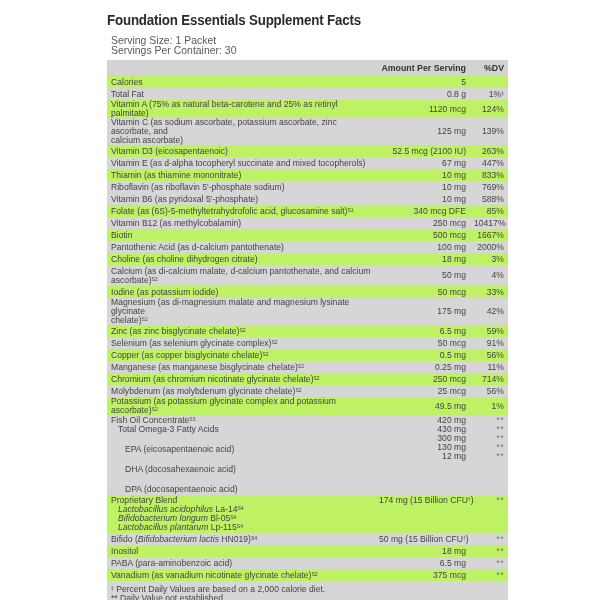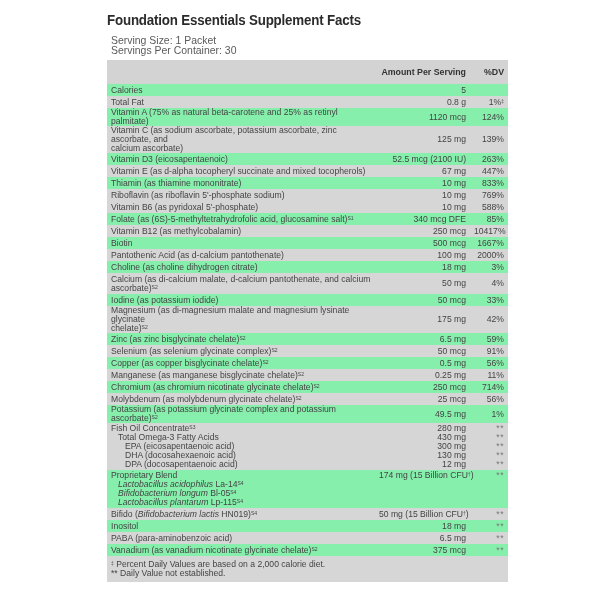--- a/index.html
+++ b/index.html
@@ -49,34 +49,34 @@
     td, th {
       padding: 0 4px;
       vertical-align: middle;
       line-height: 9px;
       color: #444;
     }
     col.c-name { width: 268px; }
     col.c-amt { width: 95px; }
     col.c-dv { width: 38px; }
     tr.gray td, tr.gray th { background: #d6d6d6; }
-    tr.white td { background: #86efac; }
+    tr.white td { background: #bef264; }
     tr.header th {
       background: #d3d3d3;
       font-weight: bold;
-      height: 24px;
+      height: 16px;
       color: #333;
       font-size: 8.8px;
     }
     th.h-amt, td.amt { text-align: right; white-space: nowrap; }
     th.h-dv, td.dv { text-align: right; white-space: nowrap; }
     tr.single td { height: 12px; }
     tr.double td { height: 21px; }
     td.name .sub { padding-left: 7px; display: block; }
-    td.name .sub2 { padding-left: 14px; display: block; }
+    td.name .sub2 { padding-left: 14px; display: block; margin-top: 11px; }
     td.name .line { display: block; }
     td.amt .line, td.dv .line { display: block; }
     td.stack { vertical-align: top; padding-top: 1px; padding-bottom: 1px; }
     sup { font-size: 5px; vertical-align: top; position: relative; top: -1px; }
     i { font-style: italic; }
     tr.foot td {
       background: #d6d6d6;
       height: 22px;
       font-size: 8.6px;
       color: #444;
@@ -240,21 +240,21 @@
         </tr>
         <tr class="gray">
           <td class="name stack">
             <span class="line">Fish Oil Concentrate<sup>S3</sup></span>
             <span class="sub">Total Omega-3 Fatty Acids</span>
             <span class="sub2">EPA (eicosapentaenoic acid)</span>
             <span class="sub2">DHA (docosahexaenoic acid)</span>
             <span class="sub2">DPA (docosapentaenoic acid)</span>
           </td>
           <td class="amt stack">
-            <span class="line">280 mg</span>
+            <span class="line">420 mg</span>
             <span class="line">430 mg</span>
             <span class="line">300 mg</span>
             <span class="line">130 mg</span>
             <span class="line">12 mg</span>
           </td>
           <td class="dv stack">
             <span class="line stars">**</span>
             <span class="line stars">**</span>
             <span class="line stars">**</span>
             <span class="line stars">**</span>

